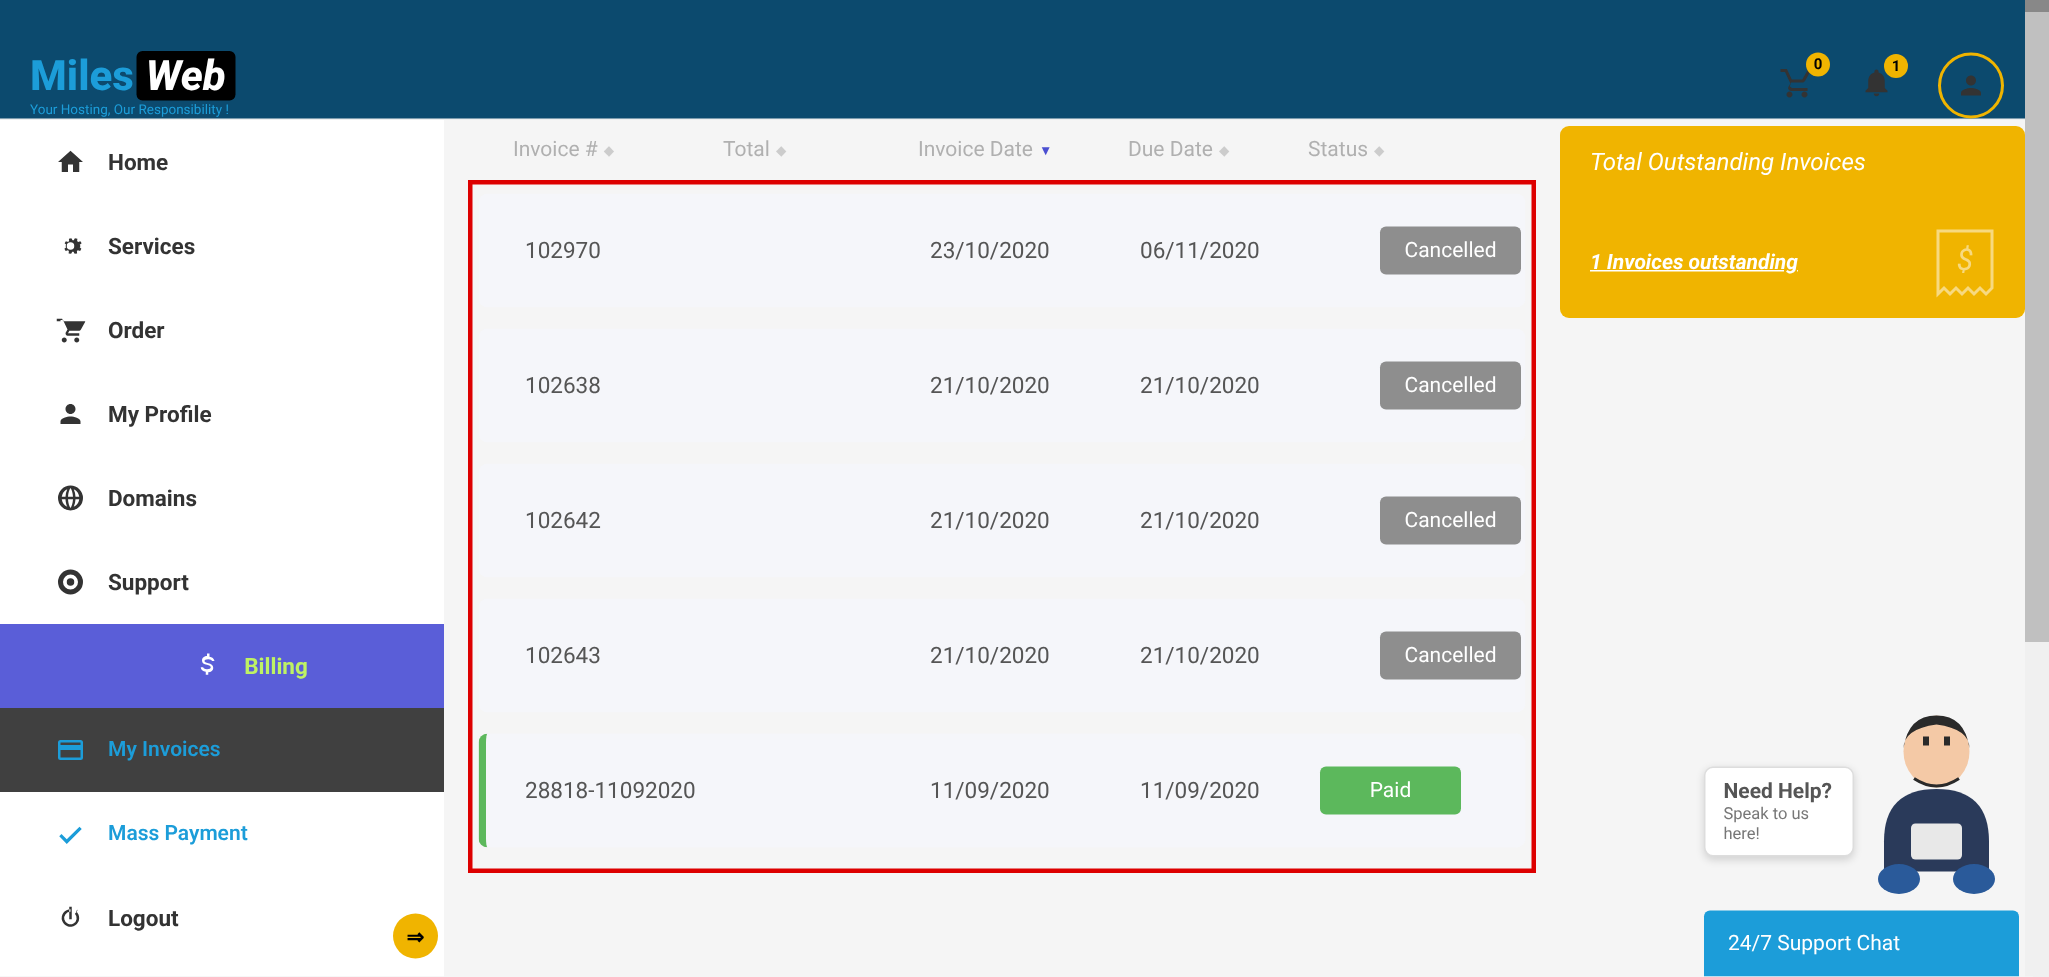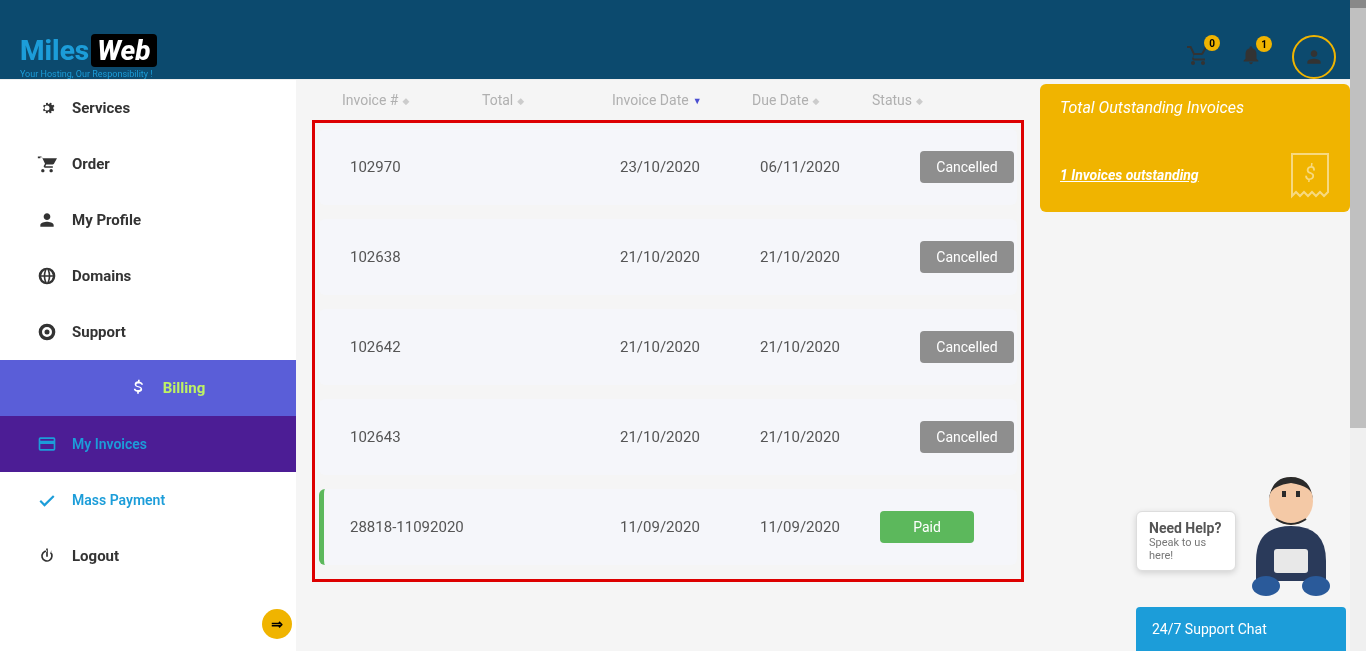--- a/index.html
+++ b/index.html
@@ -15,21 +15,21 @@
 .header-icons { display: flex; align-items: center; gap: 30px; }
 .icon-wrap { position: relative; }
 .badge { position: absolute; top: -8px; right: -10px; background: #f0b400; color: #000; font-size: 10px; font-weight: bold; width: 16px; height: 16px; border-radius: 50%; display: flex; align-items: center; justify-content: center; }
 .user-circle { width: 44px; height: 44px; border: 2px solid #f0b400; border-radius: 50%; display: flex; align-items: center; justify-content: center; }
 
 
 .sidebar { position: absolute; left: 0; top: 80px; width: 296px; background: #fff; height: calc(100% - 80px); }
 .nav-item { display: flex; align-items: center; height: 56px; padding-left: 22px; cursor: pointer; color: #333; font-weight: 700; font-size: 15px; }
 .nav-item.active { background: #5a5ed8; color: #bef264; justify-content: center; }
 .nav-item.sub { font-weight: 600; font-size: 14px; }
-.nav-item.sub.active-sub { background: #4c1d95; color: #1c9dd9; }
+.nav-item.sub.active-sub { background: #404040; color: #1c9dd9; }
 .nav-item.sub.link { color: #1c9dd9; font-weight: 600; }
 .nav-icon { width: 50px; display: flex; justify-content: center; font-size: 18px; }
 .nav-icon svg { width: 20px; height: 20px; }
 .float-btn { position: absolute; right: 4px; bottom: 12px; width: 30px; height: 30px; background: #f0b400; border-radius: 50%; display: flex; align-items: center; justify-content: center; font-weight: bold; font-size: 14px; }
 
 
 .main { position: absolute; left: 296px; top: 80px; right: 0; bottom: 0; padding: 0 16px; }
 .content-wrap { display: flex; gap: 16px; }
 .table-area { flex: 1; }
 .table-header { display: flex; padding: 12px 30px; color: #b0b0b0; font-size: 14px; }
@@ -101,20 +101,28 @@
           <path d="M12 12c2.2 0 4-1.8 4-4s-1.8-4-4-4-4 1.8-4 4 1.8 4 4 4zm0 2c-2.7 0-8 1.3-8 4v2h16v-2c0-2.7-5.3-4-8-4z"></path>
         </svg>
     </div>
   </div>
 </div>
 
 <div class="sidebar">
   <div class="nav-item">
       <span class="nav-icon">
         <svg viewBox="0 0 24 24" fill="#333">
+          <path d="M10 20v-6h4v6h5v-8h3L12 3 2 12h3v8z"></path>
+        </svg>
+      </span>
+      <span>Home</span>
+    </div>
+  <div class="nav-item">
+      <span class="nav-icon">
+        <svg viewBox="0 0 24 24" fill="#333">
           <path d="M19.4 13l.6-1-.6-1 1.5-1.2-1-1.7-1.8.6-.8-.7.2-1.9-2-.3-.9 1.6h-1l-.9-1.6-2 .3.2 1.9-.8.7-1.8-.6-1 1.7L8.6 11l-.6 1 .6 1-1.5 1.2 1 1.7 1.8-.6.8.7-.2 1.9 2 .3.9-1.6h1l.9 1.6 2-.3-.2-1.9.8-.7 1.8.6 1-1.7L19.4 13zM12 15a3 3 0 110-6 3 3 0 010 6z"></path>
         </svg>
       </span>
       <span>Services</span>
     </div>
   <div class="nav-item">
       <span class="nav-icon">
         <svg viewBox="0 0 24 24" fill="#333">
           <path d="M7 18c-1.1 0-2 .9-2 2s.9 2 2 2 2-.9 2-2-.9-2-2-2zm10 0c-1.1 0-2 .9-2 2s.9 2 2 2 2-.9 2-2-.9-2-2-2zM4 4h2l3.6 7.6L8.2 14c-.2.4-.25.9-.05 1.3.35.8 1.15 1.3 2 1.3H19v-2H10l1.1-2h7.5c.75 0 1.4-.4 1.75-1L24 5H6.2L5.3 3H1v2h3z"></path>
         </svg>

